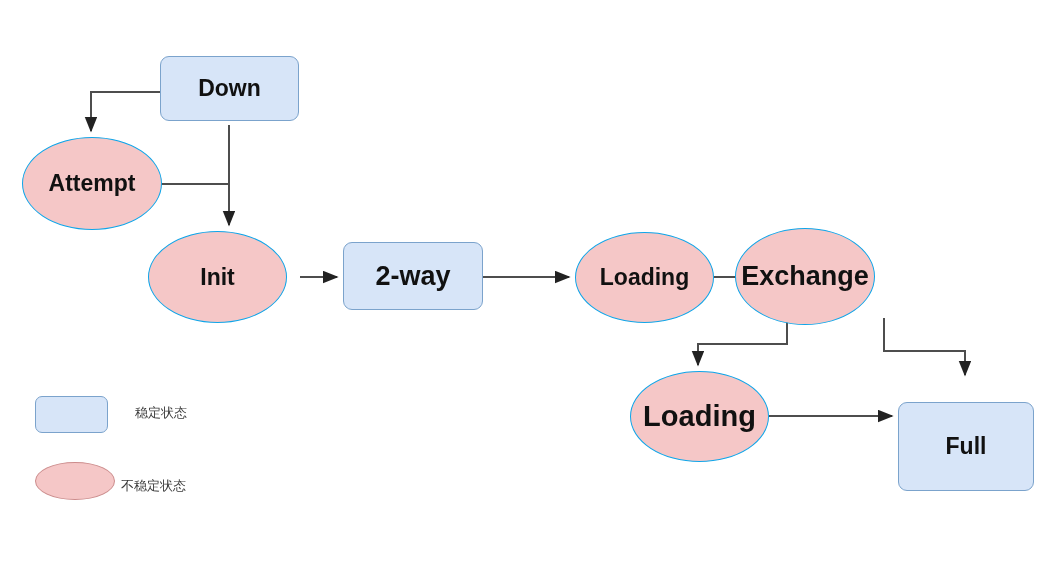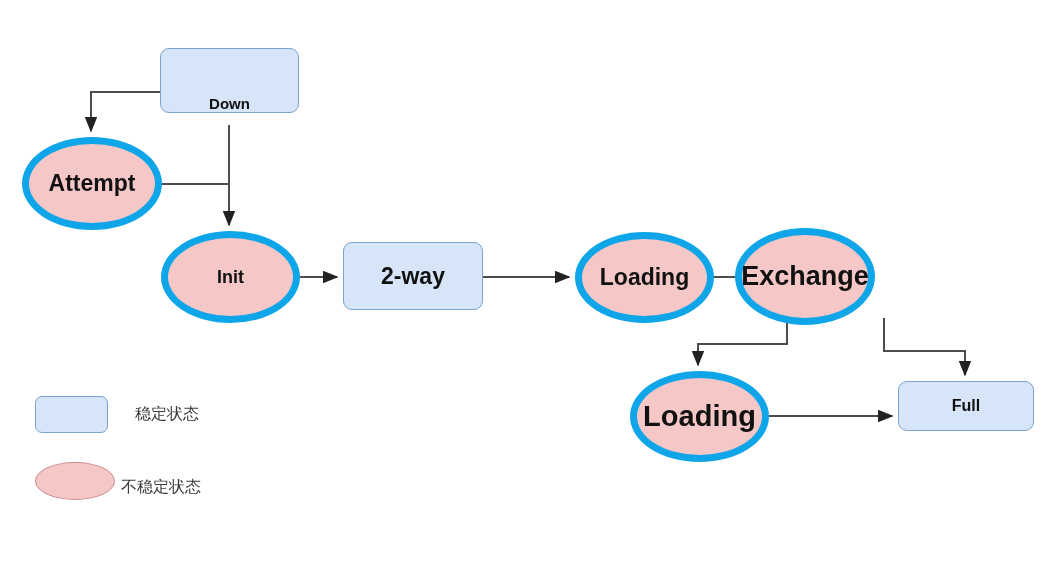--- a/index.html
+++ b/index.html
@@ -52,40 +52,40 @@
     text-align: center;
     white-space: nowrap;
   }
   .node.stable {
     background: #d7e5f8;
     border: 1px solid #7ba3cc;
     border-radius: 9px;
   }
   .node.unstable {
     background: #f5c7c7;
-    border: 7px solid #0ea5e9;
+    border: 1px solid #0ea5e9;
     border-radius: 50%;
   }
   .legend-swatch {
     position: absolute;
     box-sizing: border-box;
   }
   .legend-swatch.stable {
     background: #d7e5f8;
     border: 1px solid #7ba3cc;
     border-radius: 7px;
   }
   .legend-swatch.unstable {
     background: #f5c7c7;
     border: 1px solid #cc8c8c;
     border-radius: 50%;
   }
   .legend-label {
     position: absolute;
-    font-size: 16px;
+    font-size: 13px;
     color: #3a3a3a;
     white-space: nowrap;
     font-family: Liberation Serif, serif;
   }
 </style>
 </head>
 <body>
 
 <div id="canvas">
 
@@ -103,42 +103,42 @@
         <path d="M 300 277 L 337 277" fill="none" stroke="#4d4d4d" stroke-width="2" stroke-linejoin="miter" marker-end="url(#arrowhead)"></path>
         <path d="M 483 277 L 569 277" fill="none" stroke="#4d4d4d" stroke-width="2" stroke-linejoin="miter" marker-end="url(#arrowhead)"></path>
         <path d="M 714 277 L 760 277" fill="none" stroke="#4d4d4d" stroke-width="2" stroke-linejoin="miter" marker-end="url(#arrowhead)"></path>
         <path d="M 787 320 L 787 344 L 698 344 L 698 365" fill="none" stroke="#4d4d4d" stroke-width="2" stroke-linejoin="miter" marker-end="url(#arrowhead)"></path>
         <path d="M 884 318 L 884 351 L 965 351 L 965 375" fill="none" stroke="#4d4d4d" stroke-width="2" stroke-linejoin="miter" marker-end="url(#arrowhead)"></path>
         <path d="M 769 416 L 892 416" fill="none" stroke="#4d4d4d" stroke-width="2" stroke-linejoin="miter" marker-end="url(#arrowhead)"></path>
       </g>
   </svg>
 
   <div id="node-layer">
-      <div class="node stable" style="left: 160px; top: 48px; width: 139px; height: 65px; font-size: 15px; align-items: flex-end;">
+      <div class="node stable" style="left: 160px; top: 56px; width: 139px; height: 65px; font-size: 23px;">
         <span>Down</span>
       </div>
       <div class="node unstable" style="left: 22px; top: 137px; width: 140px; height: 93px; font-size: 23px;">
         <span>Attempt</span>
       </div>
-      <div class="node unstable" style="left: 161px; top: 231px; width: 139px; height: 92px; font-size: 18px;">
+      <div class="node unstable" style="left: 148px; top: 231px; width: 139px; height: 92px; font-size: 23px;">
         <span>Init</span>
       </div>
-      <div class="node stable" style="left: 343px; top: 242px; width: 140px; height: 68px; font-size: 23px;">
+      <div class="node stable" style="left: 343px; top: 242px; width: 140px; height: 68px; font-size: 27px;">
         <span>2-way</span>
       </div>
       <div class="node unstable" style="left: 575px; top: 232px; width: 139px; height: 91px; font-size: 23px;">
         <span>Loading</span>
       </div>
       <div class="node unstable" style="left: 735px; top: 228px; width: 140px; height: 97px; font-size: 27px;">
         <span>Exchange</span>
       </div>
       <div class="node unstable" style="left: 630px; top: 371px; width: 139px; height: 91px; font-size: 29px;">
         <span>Loading</span>
       </div>
-      <div class="node stable" style="left: 898px; top: 381px; width: 136px; height: 50px; font-size: 16px;">
+      <div class="node stable" style="left: 898px; top: 402px; width: 136px; height: 89px; font-size: 23px;">
         <span>Full</span>
       </div>
     </div>
   <div id="legend">
       <div class="legend-swatch stable" style="left: 35px; top: 396px; width: 73px; height: 37px;"></div>
       <div class="legend-label" style="left: 135px; top: 404px;">稳定状态</div>
       <div class="legend-swatch unstable" style="left: 35px; top: 462px; width: 80px; height: 38px;"></div>
       <div class="legend-label" style="left: 121px; top: 477px;">不稳定状态</div>
     </div>
 

